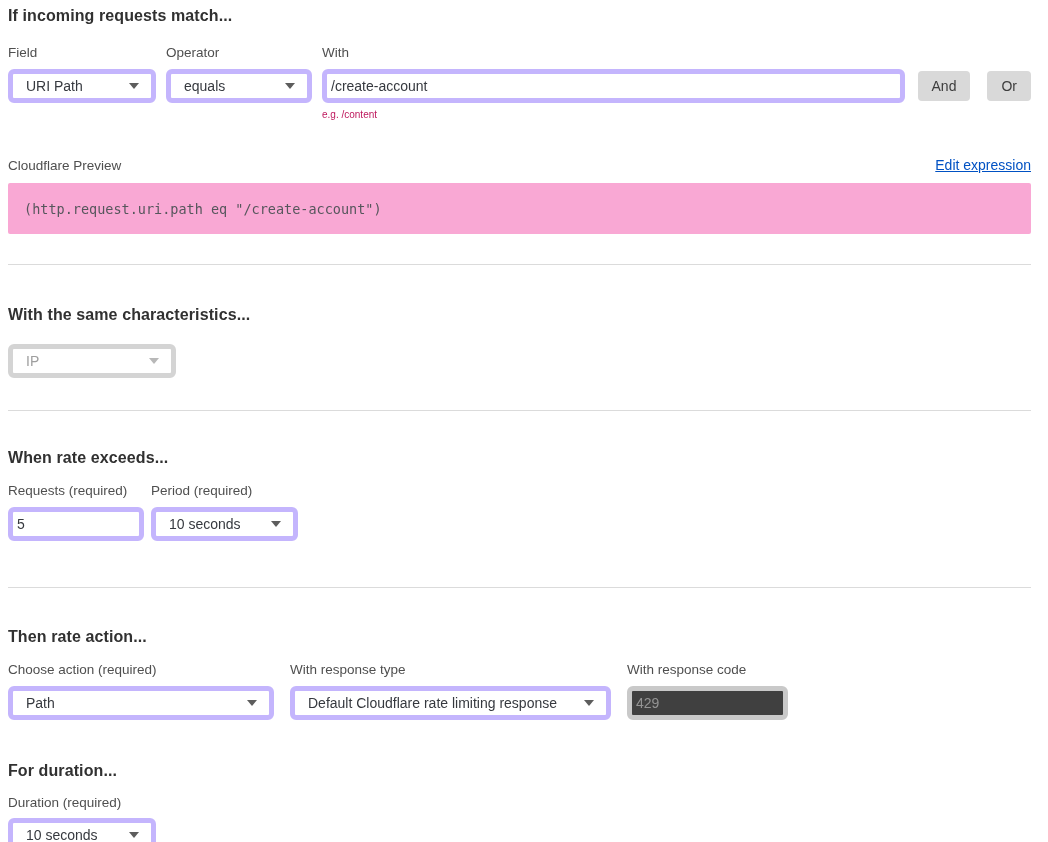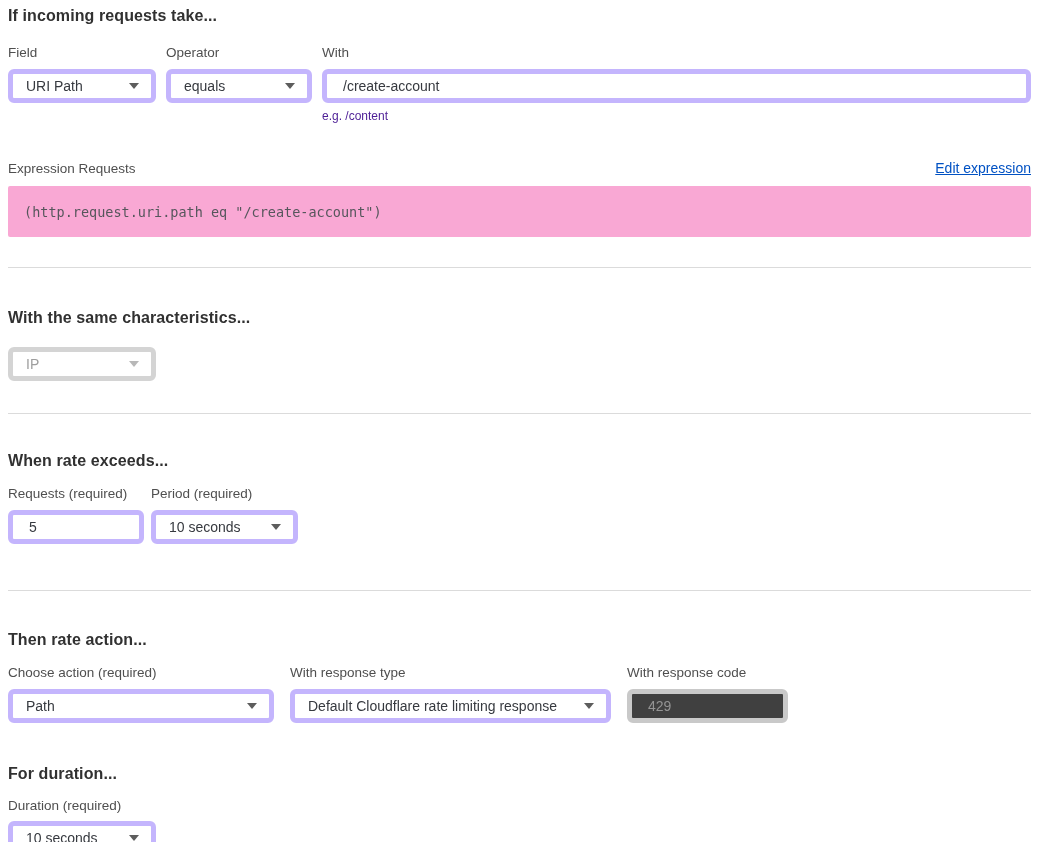--- a/index.html
+++ b/index.html
@@ -54,37 +54,37 @@
   .chevron {
     width: 0; height: 0;
     border-left: 5px solid transparent;
     border-right: 5px solid transparent;
     border-top: 6px solid #5d5d5d;
     margin-left: 8px;
     flex: none;
   }
 
   .text-input {
-    padding: 0 16px;
+    padding: 0 4px;
     outline: none;
     width: 100%;
     font-family: "Liberation Sans", "DejaVu Sans", sans-serif;
   }
 
   .select-control.disabled { border-color: #d4d4d4; cursor: default; }
   .select-control.disabled .select-value { color: #9e9e9e; }
   .select-control.disabled .chevron { border-top-color: #b8b8b8; }
 
   .text-input.disabled {
     background: #404040;
     border-color: #c9c9c9;
     color: #949494;
   }
 
-  .hint { font-size: 12px; color: #4c1d95; margin-top: 6px; }
+  .hint { font-size: 10px; color: #be185d; margin-top: 6px; }
 
   .connector-buttons { display: flex; margin-left: 13px; }
   .connector-btn {
     height: 30px;
     margin-top: 2px;
     padding: 0 14px;
     background: #d9d9d9;
     border: none;
     border-radius: 4px;
     font-size: 14px;
@@ -126,21 +126,21 @@
   .divider { border: none; border-top: 1px solid #dbdbdb; margin: 0; height: 0; }
 
   
   .sec-match .form-row { margin-top: 20px; }
   .w-field { width: 148px; margin-right: 10px; }
   .w-operator { width: 146px; margin-right: 10px; }
   .w-value { flex: 1 1 auto; }
 
   .divider-1 { margin-top: 30px; }
   .sec-characteristics .section-title { margin-top: 41px; }
-  .sec-characteristics .select-control { margin-top: 20px; width: 148px; }
+  .sec-characteristics .select-control { margin-top: 20px; width: 168px; }
 
   .divider-2 { margin-top: 32px; }
   .sec-rate .section-title { margin-top: 38px; }
   .sec-rate .form-row { margin-top: 16px; }
   .w-requests { width: 136px; margin-right: 7px; }
   .w-period { width: 147px; }
 
   .divider-3 { margin-top: 46px; }
   .sec-action .section-title { margin-top: 40px; }
   .sec-action .form-row { margin-top: 16px; }
@@ -151,45 +151,52 @@
   .sec-duration .section-title { margin-top: 42px; }
   .sec-duration .field-label { margin-top: 15px; margin-bottom: 8px; }
   .sec-duration .select-control { width: 148px; }
 </style>
 </head>
 <body>
 
 <div class="page">
 
   <section class="sec-match">
-    <h2 class="section-title">If incoming requests take...</h2>
+    <h2 class="section-title">If incoming requests match...</h2>
     <div class="form-row">
       <div class="field-group w-field">
         <span class="field-label">Field</span>
         <div class="control select-control">
           <span class="select-value">URI Path</span>
           <span class="chevron"></span>
         </div>
       </div>
       <div class="field-group w-operator">
         <span class="field-label">Operator</span>
         <div class="control select-control">
           <span class="select-value">equals</span>
           <span class="chevron"></span>
         </div>
       </div>
       <div class="field-group w-value">
         <span class="field-label">With</span>
         <input class="control text-input" type="text" value="/create-account" style="">
         <span class="hint">e.g. /content</span>
       </div>
+      <div class="field-group">
+        <span class="label-spacer"></span>
+        <div class="connector-buttons">
+          <button class="connector-btn">And</button>
+          <button class="connector-btn">Or</button>
+        </div>
+      </div>
     </div>
 
     <div class="expr-header">
-      <span class="expr-label">Expression Requests</span>
+      <span class="expr-label">Cloudflare Preview</span>
       <a class="edit-link">Edit expression</a>
     </div>
     <div class="code-box">
       <span class="code-text">(http.request.uri.path eq "/create-account")</span>
     </div>
   </section>
 
   <hr class="divider divider-1">
 
   <section class="sec-characteristics">

